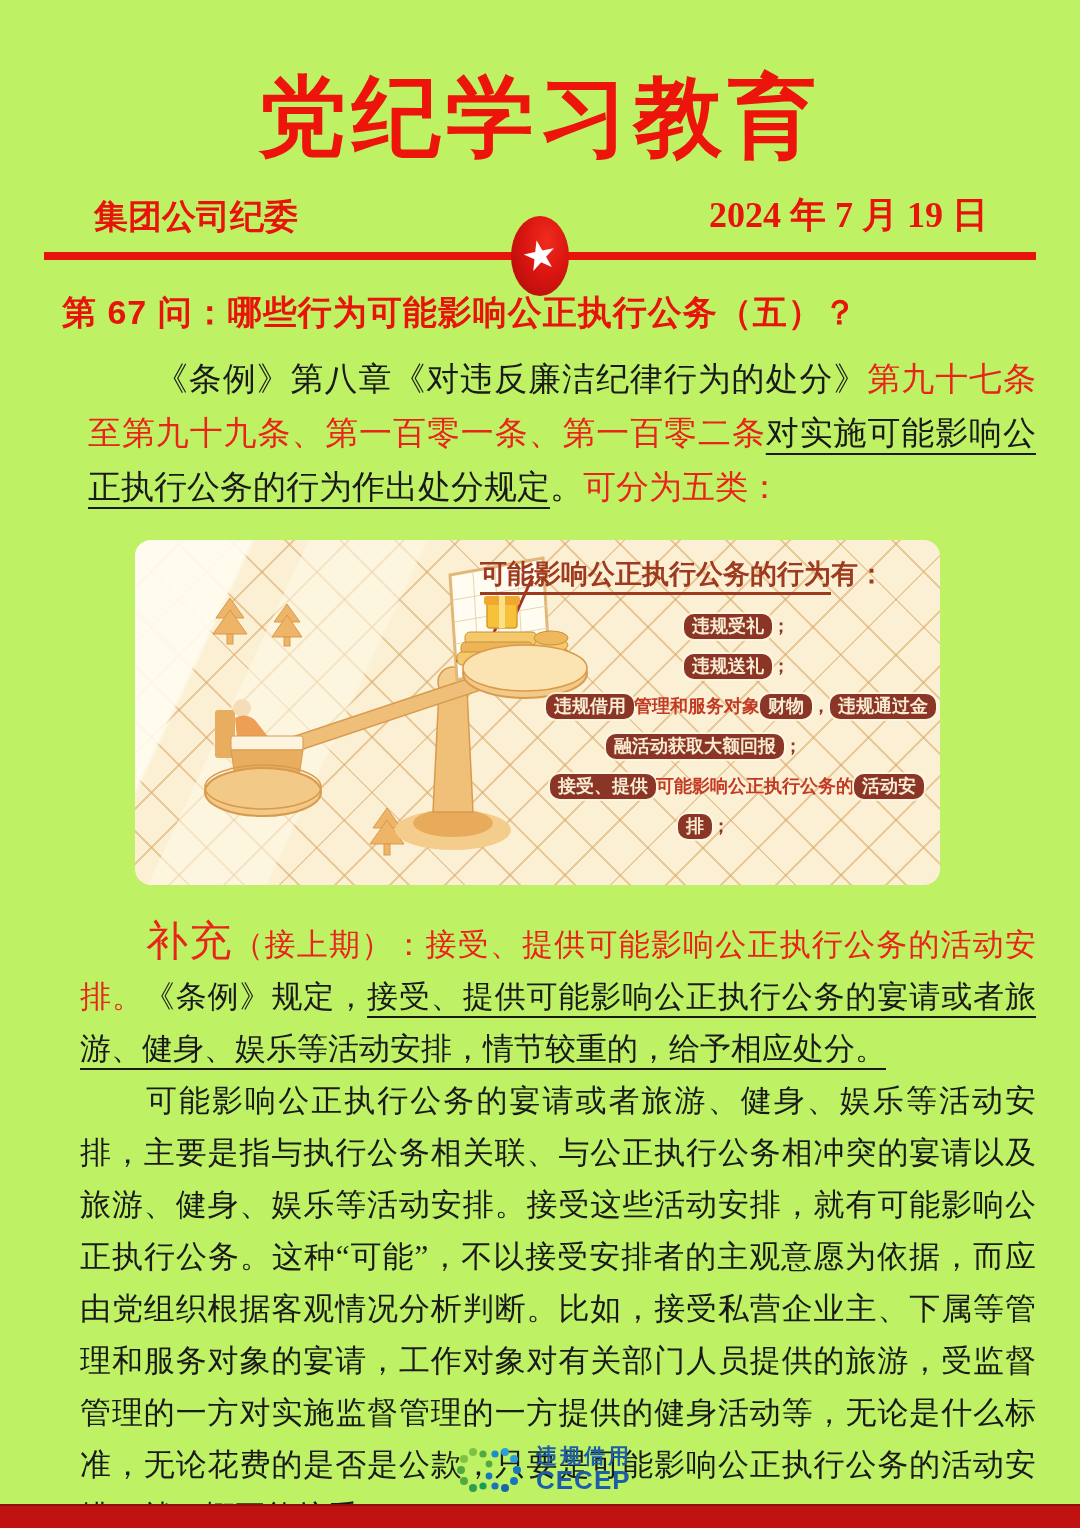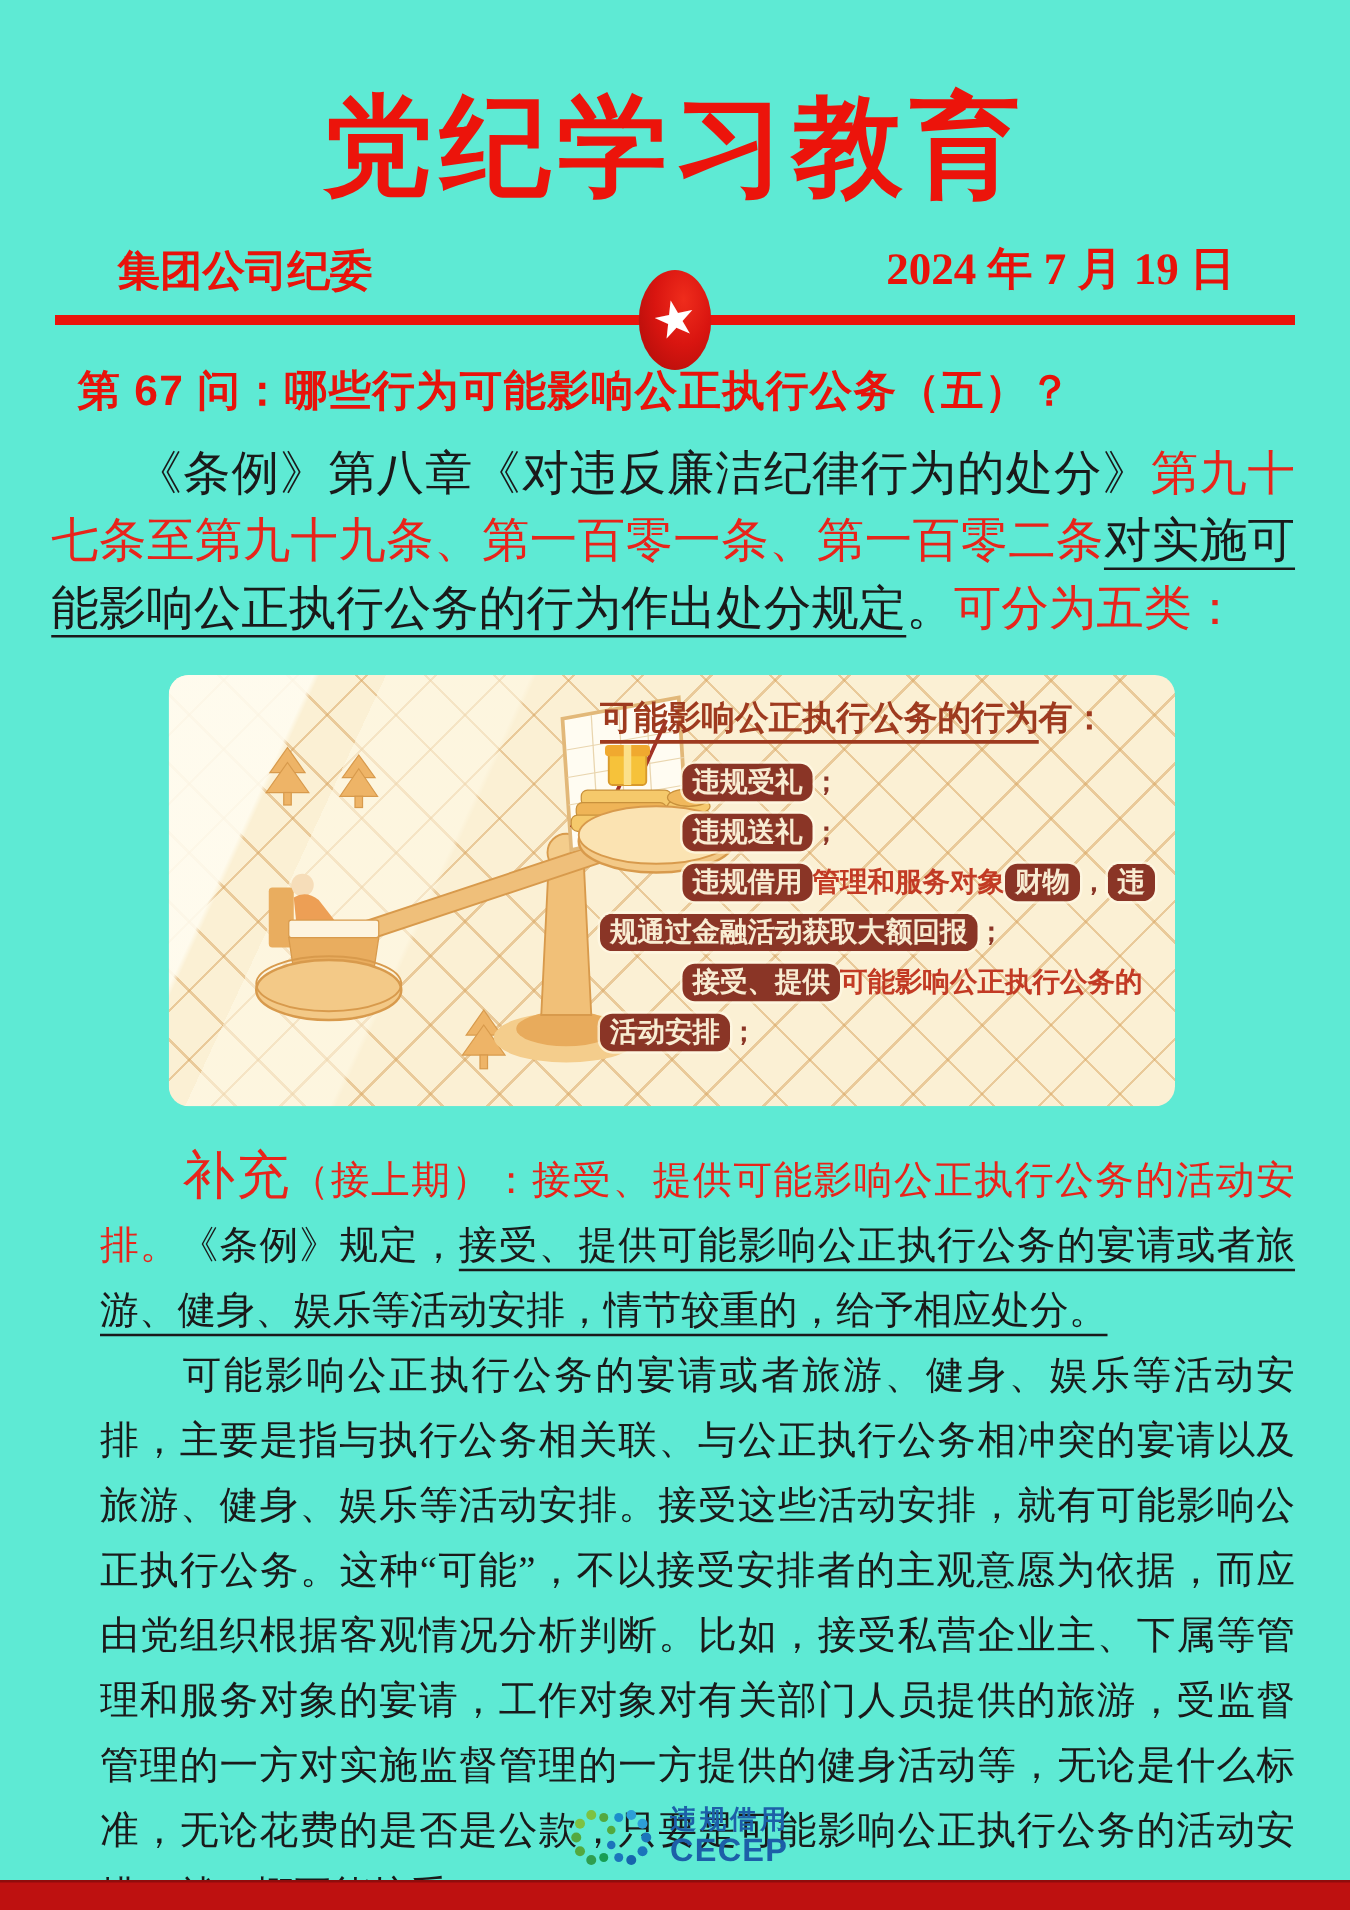--- a/index.html
+++ b/index.html
@@ -1,19 +1,19 @@
 <!DOCTYPE html>
 <html><head>
 <meta charset="utf-8">
 <style>
   * { margin:0; padding:0; box-sizing:border-box; }
   html,body { background:#fcf5db; }
   .page {
     position:relative; width:1080px; height:1528px; margin:0 auto;
-    background:#5eead4; overflow:hidden;
+    background:#bef264; overflow:hidden;
     font-family:"Liberation Serif", serif; color:#1a1a1a;
   }
   
   .main-title {
     margin-top:58px; text-align:center;
     font-family:"Liberation Sans", sans-serif;
     font-size:88px; font-weight:900; letter-spacing:6px; color:#ec140b;
   }
   .sub-title {
     margin-top:20px; text-align:center;
@@ -35,21 +35,21 @@
   }
   .star-badge .star { color:#ffffff; font-size:40px; line-height:1; transform:rotate(-12deg); }
   
   .question {
     margin:30px 44px 0 62px;
     font-family:"Liberation Sans", sans-serif;
     font-size:34px; font-weight:800; color:#e8130b; letter-spacing:1px;
   }
   
   .intro {
-    margin:16px 44px 0 41px; font-size:38px; line-height:54px; text-align:justify;
+    margin:16px 44px 0 88px; font-size:33px; line-height:54px; text-align:justify;
   }
   .intro .ind { display:inline-block; width:66px; }
   .red-kai { color:#e8241b; }
   .u { text-decoration:underline; text-underline-offset:9px; text-decoration-thickness:2px; }
   
   .panel {
     position:relative; margin:26px 0 0 135px; width:805px; height:345px;
     border-radius:16px; overflow:hidden;
     background-color:#fbf0d4;
     background-image:
@@ -62,21 +62,21 @@
     background:
       linear-gradient(115deg, rgba(255,252,240,.9) 0 12%, transparent 12.5%),
       linear-gradient(115deg, transparent 0 18%, rgba(255,250,232,.55) 18% 30%, transparent 30.5%);
     pointer-events:none;
   }
   .panel-art { position:absolute; left:0; top:0; }
   .panel-text { position:absolute; left:345px; top:16px; width:448px; }
   .ig-heading { font-size:27px; font-weight:700; color:#9e3a1f; }
   .ig-heading .hl { border-bottom:3px solid #9e3a1f; padding-bottom:3px; }
   .ig-items { margin-top:14px; }
-  .ig-item { font-size:22px; line-height:40px; font-weight:700; text-indent:66px; text-align:left; }
+  .ig-item { font-size:18px; line-height:40px; font-weight:700; text-indent:66px; text-align:center; }
   .ig-item .box {
     background:#8a3526; color:#f8ecd2; border-radius:10px; padding:2px 8px 3px 8px;
     box-decoration-break:clone; -webkit-box-decoration-break:clone;
     box-shadow:0 0 0 2px rgba(255,248,228,.75); text-indent:0;
   }
   .ig-item .plain { color:#c23a24; }
   .ig-item .punct { color:#8a3526; }
   
   .body-text { margin:30px 44px 0 80px; font-size:31px; line-height:52px; text-align:justify; }
   .body-text p { text-indent:66px; }

